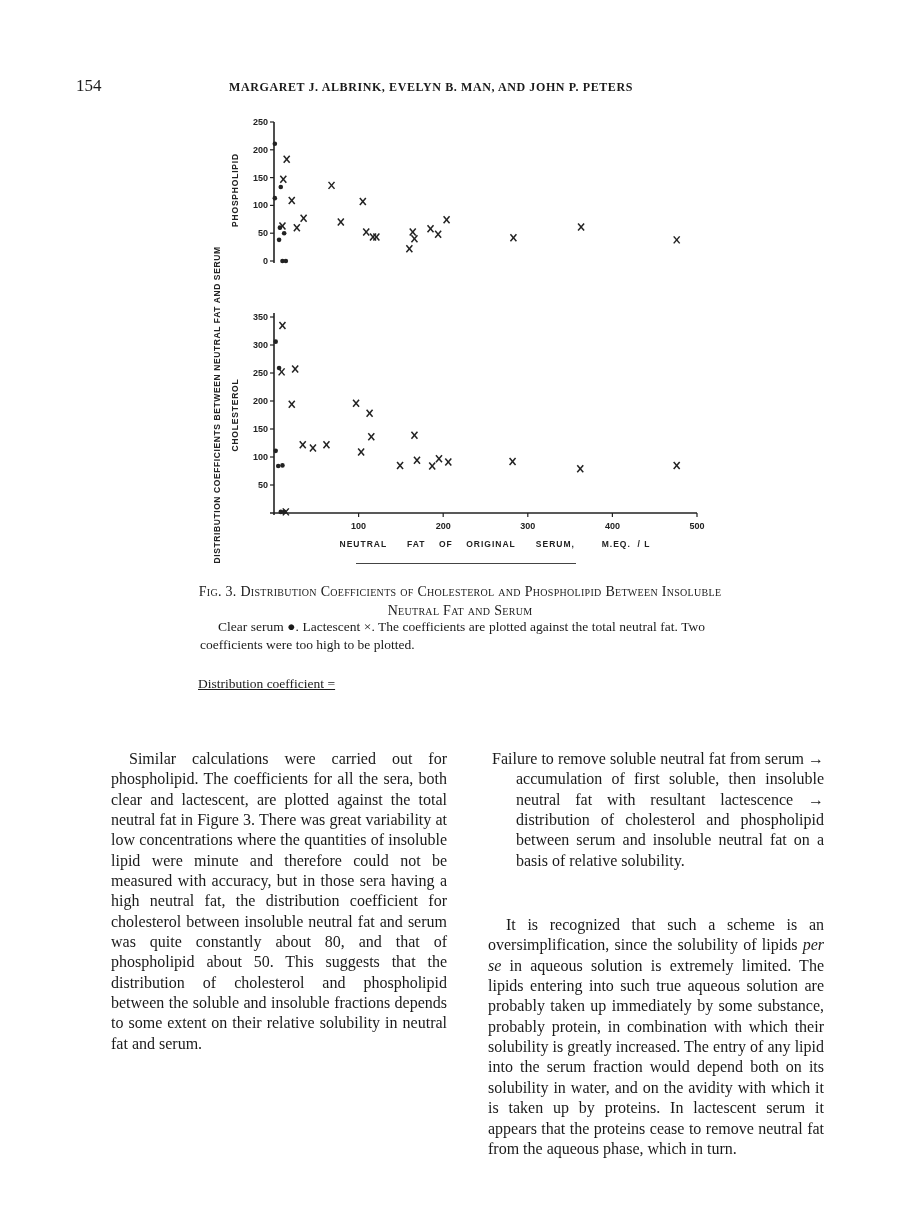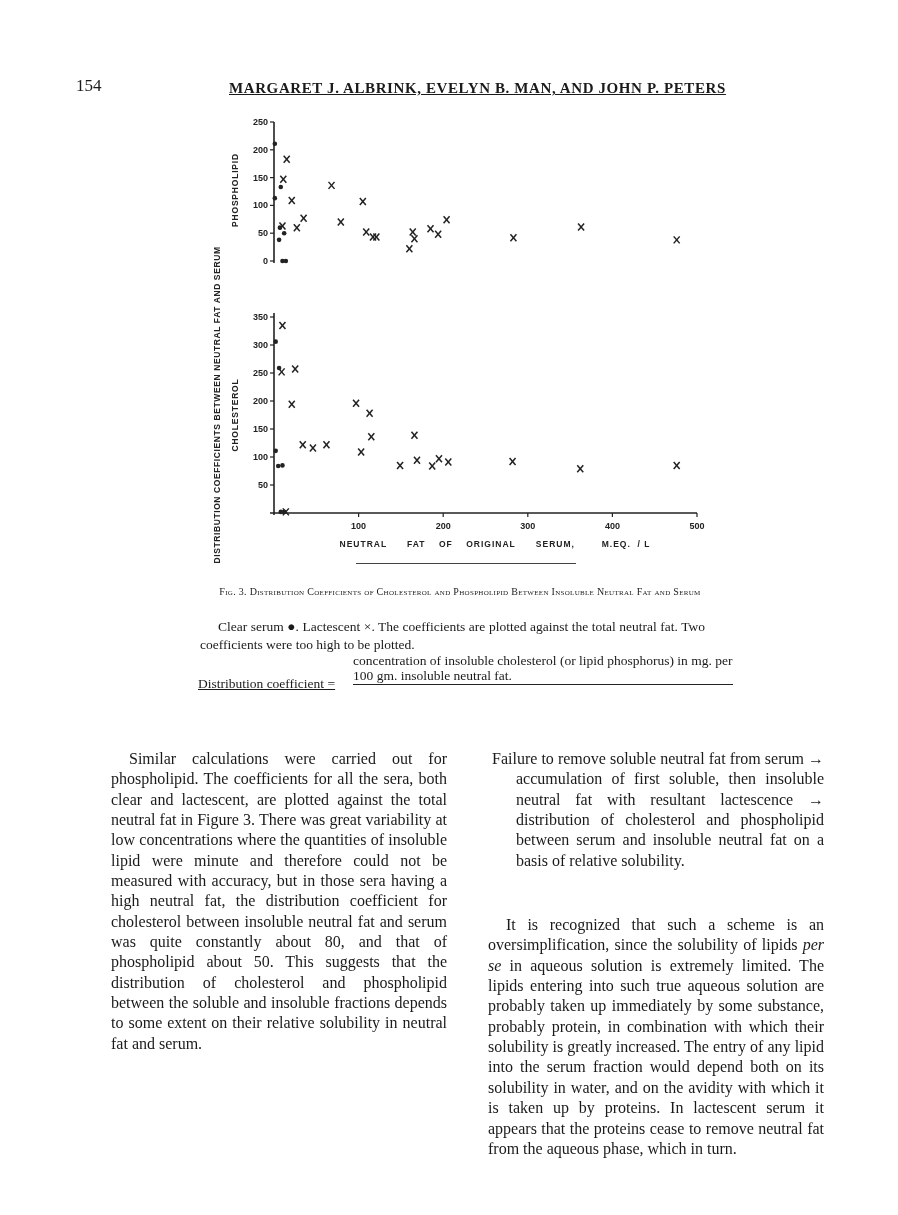--- a/index.html
+++ b/index.html
@@ -1,23 +1,23 @@
 <!DOCTYPE html>
 <html><head>
 <meta charset="utf-8">
 <style>
   html, body { margin: 0; padding: 0; background: #ffffff; }
   body { width: 898px; height: 1215px; position: relative; overflow: hidden; color: #1a1a1a; font-family: "Liberation Serif", "DejaVu Serif", serif; }
   .page-number { position: absolute; left: 76px; top: 76px; font-size: 17px; font-weight: normal; text-align: center; }
-  .running-head { position: absolute; left: 229px; top: 80px; font-size: 15px; font-weight: bold; letter-spacing: 0.6px; text-decoration: underline; }
+  .running-head { position: absolute; left: 229px; top: 80px; font-size: 12px; font-weight: bold; letter-spacing: 0.6px; }
   .figure { position: absolute; left: 200px; top: 105px; width: 520px; height: 460px; }
   .figure svg { width: 520px; height: 460px; display: block; }
   .figure text { font-family: "Liberation Sans", "DejaVu Sans", sans-serif; font-weight: bold; fill: #222; }
   .rule { position: absolute; left: 356px; top: 563px; width: 220px; border-top: 1px solid #444; }
-  .caption-title { position: absolute; left: 190px; top: 582px; width: 540px; font-size: 10px; text-align: center; line-height: 19px; font-variant: small-caps; letter-spacing: 0.3px; }
+  .caption-title { position: absolute; left: 190px; top: 582px; width: 540px; font-size: 14px; text-align: center; line-height: 19px; font-variant: small-caps; letter-spacing: 0.3px; }
   .caption-body { position: absolute; left: 200px; top: 618px; width: 505px; font-size: 13.5px; line-height: 18px; text-indent: 18px; text-align: justify; }
   .formula { position: absolute; left: 190px; top: 654px; width: 550px; height: 62px; font-size: 13.5px; }
   .formula .lhs { position: absolute; left: 8px; top: 22px; text-decoration: underline; }
   .formula .frac { position: absolute; left: 163px; top: 0; width: 380px; line-height: 14.5px; }
   .formula .num { border-bottom: 1px solid #222; padding-bottom: 1px; }
   .formula .den { padding-top: 1px; }
   .col { position: absolute; top: 737px; width: 360px; font-size: 16px; line-height: 20.35px; text-align: justify; }
   .col-left { left: 99px; }
   .col-right { left: 476px; }
   .col p { margin: 12px; text-indent: 18px; }
@@ -267,21 +267,20 @@
 </div>
 
 <div class="rule"></div>
 
 <div class="caption-title">Fig. 3. Distribution Coefficients of Cholesterol and Phospholipid Between Insoluble Neutral Fat and Serum</div>
 <div class="caption-body">Clear serum ●. Lactescent ×. The coefficients are plotted against the total neutral fat. Two coefficients were too high to be plotted.</div>
 
 <div class="formula">
   <div class="lhs">Distribution coefficient =</div>
   <div class="frac">
-    <div class="num">concentration of insoluble cholesterol (or lipid phosphorus) in mg. per 100 gm. insoluble neutral fat.</div>
   </div>
 </div>
 
 <div class="col col-left">
   <p>Similar calculations were carried out for phospholipid. The coefficients for all the sera, both clear and lactescent, are plotted against the total neutral fat in Figure 3. There was great variability at low concentrations where the quantities of insoluble lipid were minute and therefore could not be measured with accuracy, but in those sera having a high neutral fat, the distribution coefficient for cholesterol between insoluble neutral fat and serum was quite constantly about 80, and that of phospholipid about 50. This suggests that the distribution of cholesterol and phospholipid between the soluble and insoluble fractions depends to some extent on their relative solubility in neutral fat and serum.</p>
 </div>
 
 <div class="col col-right">
   <p class="scheme">Failure to remove soluble neutral fat from serum → accumulation of first soluble, then insoluble neutral fat with resultant lactescence → distribution of cholesterol and phospholipid between serum and insoluble neutral fat on a basis of relative solubility.</p>
   <div class="gap"></div>

